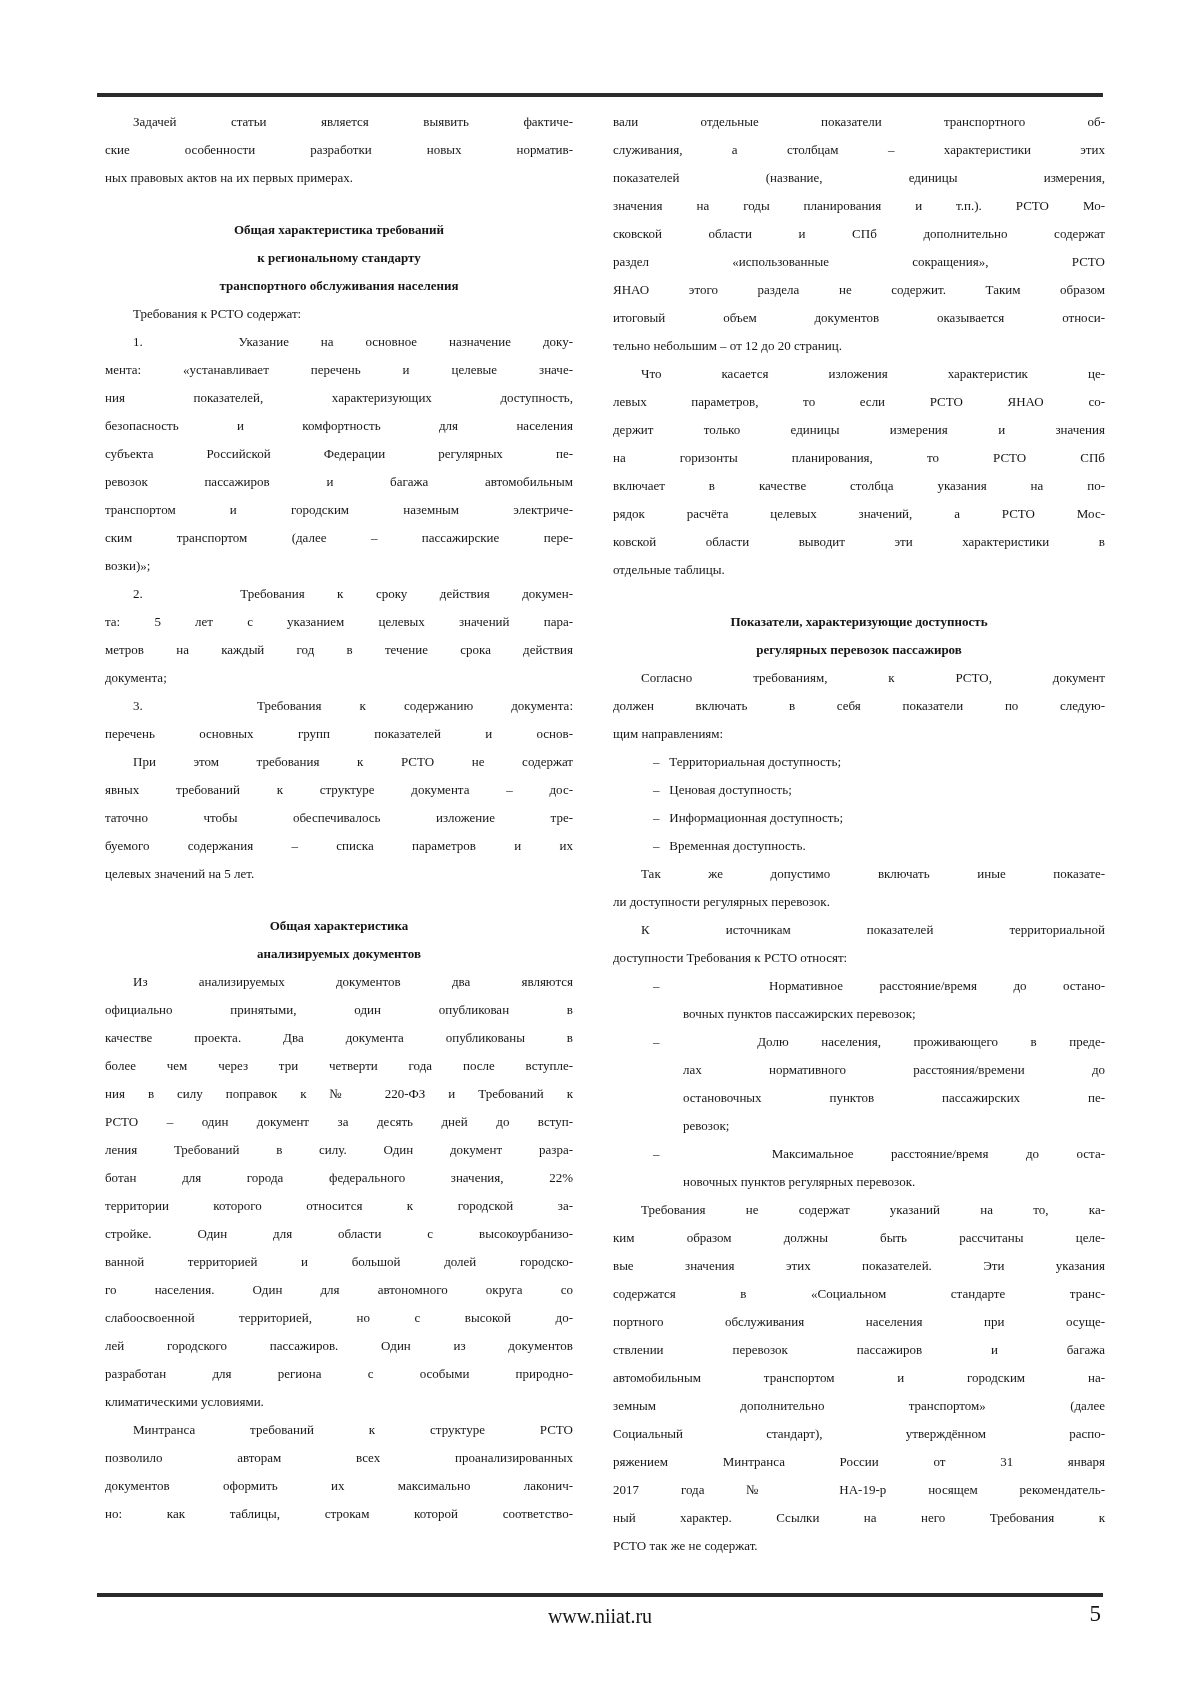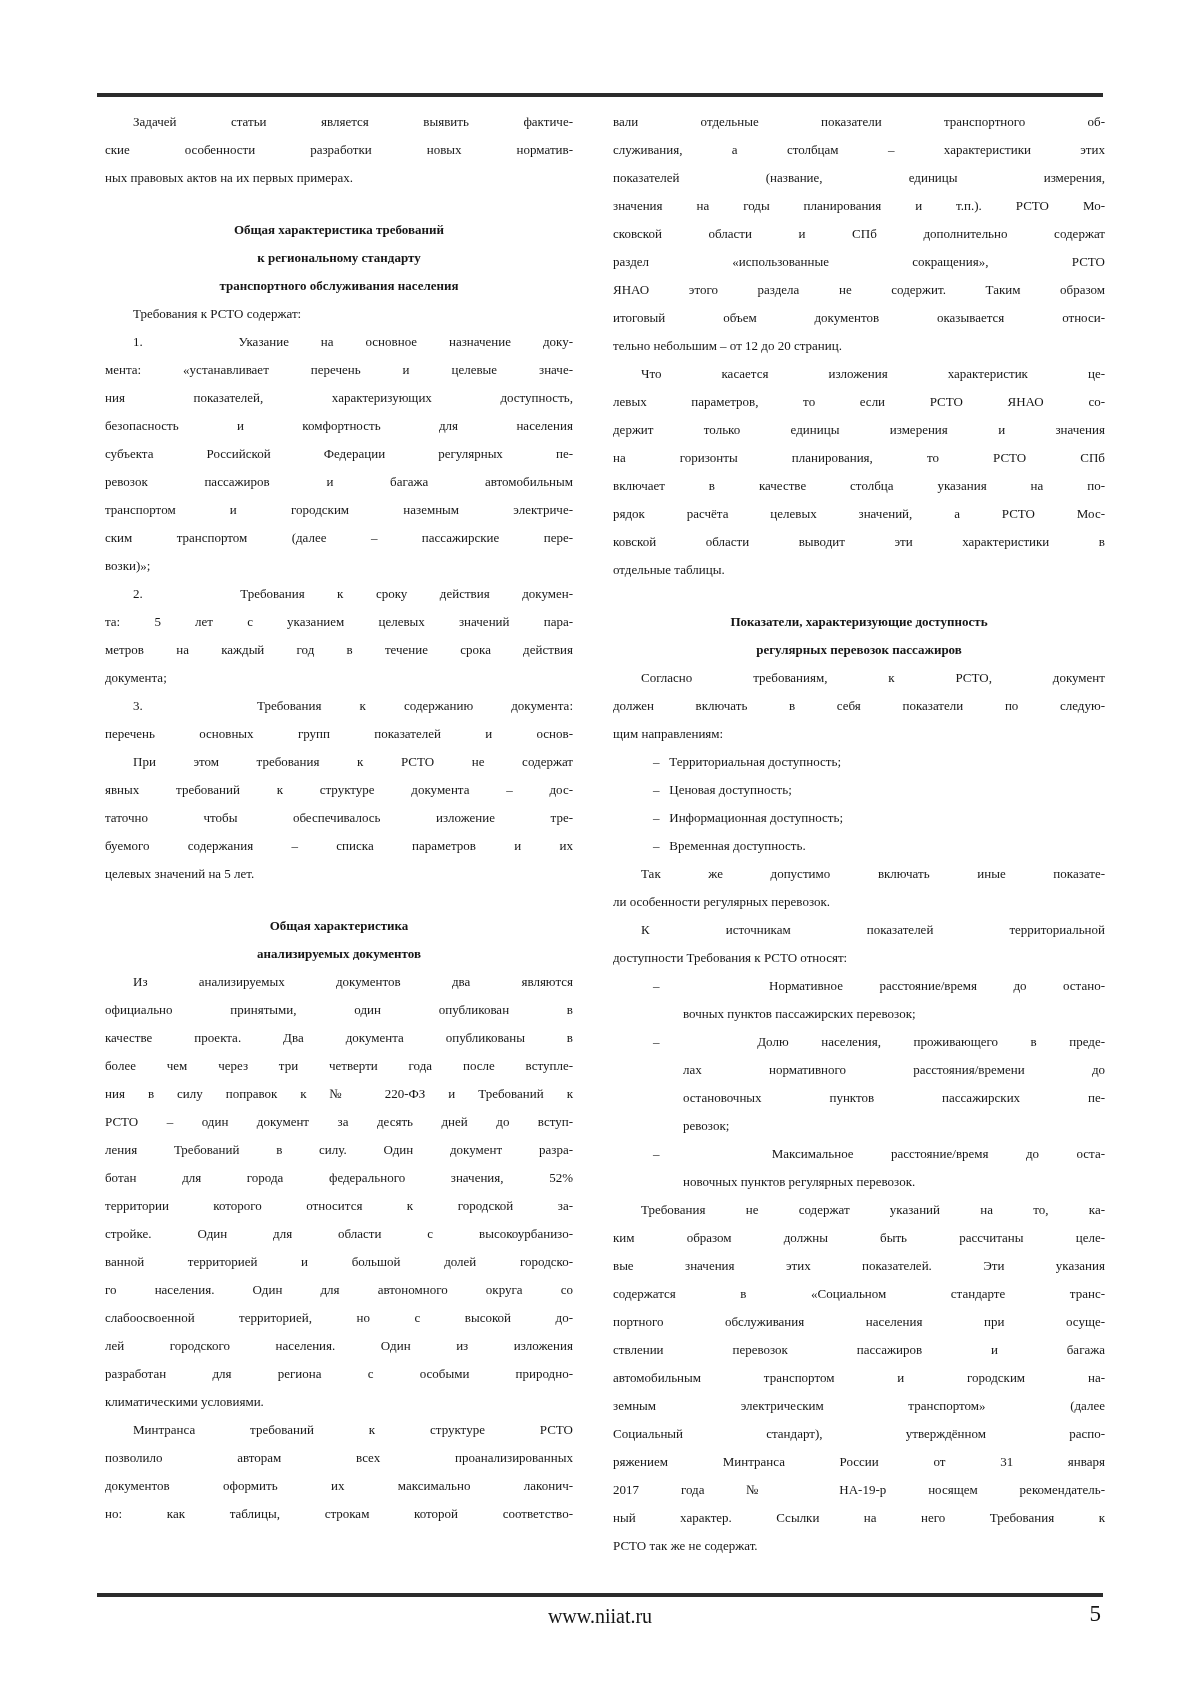--- a/index.html
+++ b/index.html
@@ -95,27 +95,27 @@
       <div class="hline">анализируемых документов</div>
     </div>
     <div class="block para">
       <div class="ln indent">Из анализируемых документов два являются</div>
       <div class="ln">официально принятыми, один опубликован в</div>
       <div class="ln">качестве проекта. Два документа опубликованы в</div>
       <div class="ln">более чем через три четверти года после вступле-</div>
       <div class="ln">ния в силу поправок к № 220-ФЗ и Требований к</div>
       <div class="ln">РСТО – один документ за десять дней до вступ-</div>
       <div class="ln">ления Требований в силу. Один документ разра-</div>
-      <div class="ln">ботан для города федерального значения, 52%</div>
+      <div class="ln">ботан для города федерального значения, 22%</div>
       <div class="ln">территории которого относится к городской за-</div>
       <div class="ln">стройке. Один для области с высокоурбанизо-</div>
       <div class="ln">ванной территорией и большой долей городско-</div>
       <div class="ln">го населения. Один для автономного округа со</div>
       <div class="ln">слабоосвоенной территорией, но с высокой до-</div>
-      <div class="ln">лей городского населения. Один из изложения</div>
+      <div class="ln">лей городского пассажиров. Один из документов</div>
       <div class="ln">разработан для региона с особыми природно-</div>
       <div class="ln  end">климатическими условиями.</div>
     </div>
     <div class="block para">
       <div class="ln indent">Минтранса требований к структуре РСТО</div>
       <div class="ln">позволило авторам всех проанализированных</div>
       <div class="ln">документов оформить их максимально лаконич-</div>
       <div class="ln">но: как таблицы, строкам которой соответство-</div>
     </div>
   </div>
@@ -151,21 +151,21 @@
       <div class="ln  end">щим направлениям:</div>
     </div>
     <div class="block para">
       <div class="ln bullet end">–&nbsp;&nbsp;&nbsp;Территориальная доступность;</div>
       <div class="ln bullet end">–&nbsp;&nbsp;&nbsp;Ценовая доступность;</div>
       <div class="ln bullet end">–&nbsp;&nbsp;&nbsp;Информационная доступность;</div>
       <div class="ln bullet end">–&nbsp;&nbsp;&nbsp;Временная доступность.</div>
     </div>
     <div class="block para">
       <div class="ln indent">Так же допустимо включать иные показате-</div>
-      <div class="ln  end">ли особенности регулярных перевозок.</div>
+      <div class="ln  end">ли доступности регулярных перевозок.</div>
     </div>
     <div class="block para">
       <div class="ln indent">К источникам показателей территориальной</div>
       <div class="ln  end">доступности Требования к РСТО относят:</div>
     </div>
     <div class="block para">
       <div class="ln bullet">–&nbsp;&nbsp;&nbsp;Нормативное расстояние/время до остано-</div>
       <div class="ln hang end">вочных пунктов пассажирских перевозок;</div>
       <div class="ln bullet">–&nbsp;&nbsp;&nbsp;Долю населения, проживающего в преде-</div>
       <div class="ln hang">лах нормативного расстояния/времени до</div>
@@ -175,21 +175,21 @@
       <div class="ln hang end">новочных пунктов регулярных перевозок.</div>
     </div>
     <div class="block para">
       <div class="ln indent">Требования не содержат указаний на то, ка-</div>
       <div class="ln">ким образом должны быть рассчитаны целе-</div>
       <div class="ln">вые значения этих показателей. Эти указания</div>
       <div class="ln">содержатся в «Социальном стандарте транс-</div>
       <div class="ln">портного обслуживания населения при осуще-</div>
       <div class="ln">ствлении перевозок пассажиров и багажа</div>
       <div class="ln">автомобильным транспортом и городским на-</div>
-      <div class="ln">земным электрическим транспортом» (далее</div>
+      <div class="ln">земным дополнительно транспортом» (далее</div>
       <div class="ln">Социальный стандарт), утверждённом распо-</div>
       <div class="ln">ряжением Минтранса России от 31 января</div>
       <div class="ln">2017 года № НА-19-р носящем рекомендатель-</div>
       <div class="ln">ный характер. Ссылки на него Требования к</div>
       <div class="ln  end">РСТО так же не содержат.</div>
     </div>
   </div>
 
 <div class="rule rule-bottom"></div>
 <div class="footer-text">

